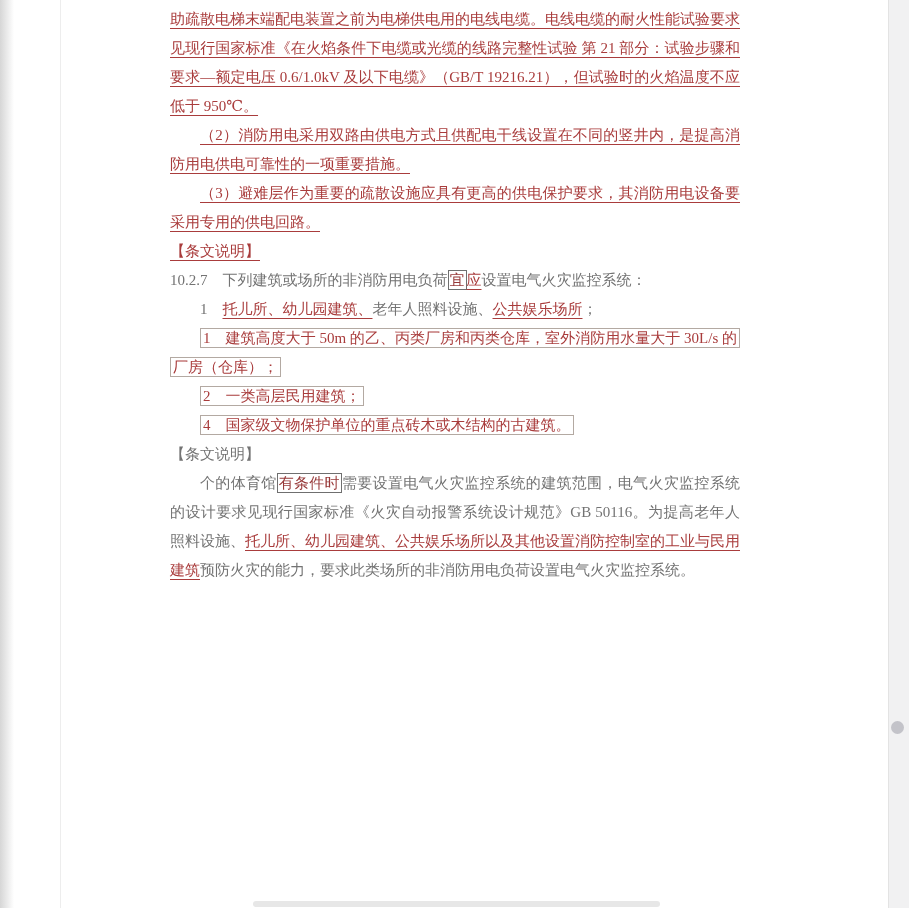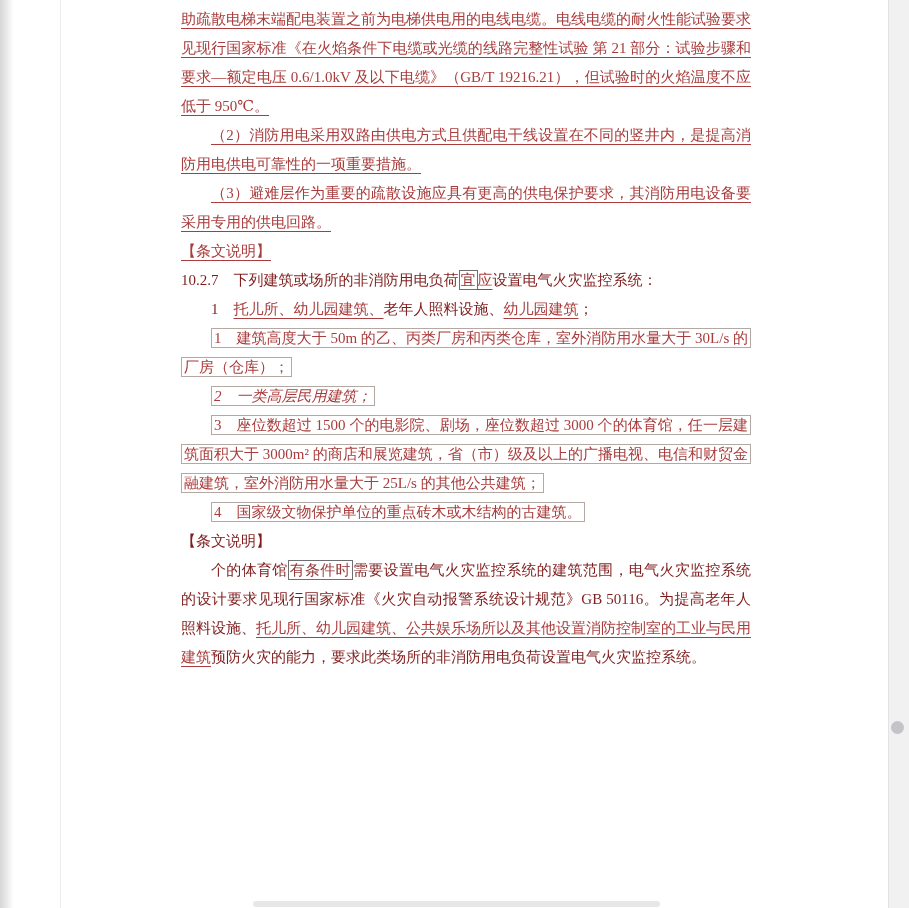--- a/index.html
+++ b/index.html
@@ -26,32 +26,32 @@
   }
   .scroll-dot {
     position:absolute; left:891px; top:721px; width:13px; height:13px;
     border-radius:50%; background:#c3c3c9;
   }
   .bottom-bar {
     position:absolute; left:253px; top:901px; width:407px; height:6px;
     border-radius:3px; background:#e7e7e7;
   }
   .content {
-    position:absolute; left:181px; top:5px; width:570px;
+    position:absolute; left:170px; top:5px; width:570px;
     font-size:15px; line-height:29px; color:#3b3b3b;
     text-align:justify;
   }
   .para { margin:0; padding:0; }
   .seg-ru {
     color:#a93c3c;
     text-decoration:underline;
     text-decoration-thickness:1px;
     text-underline-offset:4px;
   }
-  .seg-k { color:#7f1d1d; }
+  .seg-k { color:#737373; }
   .seg-box {
     color:#a93c3c;
     border:1px solid #b3a9a2;
     padding:1px 2px;
     -webkit-box-decoration-break:clone;
     box-decoration-break:clone;
   }
   .seg-boxd {
     color:#973838;
     border:1px solid #6f6f6f;
@@ -65,24 +65,23 @@
 
 <div class="screen">
   <div class="left-shade"></div>
   <div class="hairline-left"></div>
   <div class="content">
       <p class="para"><span class="seg-ru">助疏散电梯末端配电装置之前为电梯供电用的电线电缆。电线电缆的耐火性能试验要求见现行国家标准《在火焰条件下电缆或光缆的线路完整性试验 第 21 部分：试验步骤和要求—额定电压 0.6/1.0kV 及以下电缆》（GB/T 19216.21），但试验时的火焰温度不应低于 950℃。</span></p>
       <p class="para" style="text-indent: 2em;"><span class="seg-ru">（2）消防用电采用双路由供电方式且供配电干线设置在不同的竖井内，是提高消防用电供电可靠性的一项重要措施。</span></p>
       <p class="para" style="text-indent: 2em;"><span class="seg-ru">（3）避难层作为重要的疏散设施应具有更高的供电保护要求，其消防用电设备要采用专用的供电回路。</span></p>
       <p class="para"><span class="seg-ru">【条文说明】</span></p>
       <p class="para"><span class="seg-k">10.2.7　下列建筑或场所的非消防用电负荷</span><span class="seg-boxd">宜</span><span class="seg-ru">应</span><span class="seg-k">设置电气火灾监控系统：</span></p>
-      <p class="para" style="text-indent: 2em;"><span class="seg-k">1　</span><span class="seg-ru">托儿所、幼儿园建筑、</span><span class="seg-k">老年人照料设施、</span><span class="seg-ru">幼儿园建筑</span><span class="seg-k">；</span></p>
+      <p class="para" style="text-indent: 2em;"><span class="seg-k">1　</span><span class="seg-ru">托儿所、幼儿园建筑、</span><span class="seg-k">老年人照料设施、</span><span class="seg-ru">公共娱乐场所</span><span class="seg-k">；</span></p>
       <p class="para" style="text-indent: 2em;"><span class="seg-box">1　建筑高度大于 50m 的乙、丙类厂房和丙类仓库，室外消防用水量大于 30L/s 的厂房（仓库）；</span></p>
-      <p class="para" style="text-indent: 2em; font-style: italic;"><span class="seg-box">2　一类高层民用建筑；</span></p>
-      <p class="para" style="text-indent: 2em;"><span class="seg-box">3　座位数超过 1500 个的电影院、剧场，座位数超过 3000 个的体育馆，任一层建筑面积大于 3000m² 的商店和展览建筑，省（市）级及以上的广播电视、电信和财贸金融建筑，室外消防用水量大于 25L/s 的其他公共建筑；</span></p>
+      <p class="para" style="text-indent: 2em;"><span class="seg-box">2　一类高层民用建筑；</span></p>
       <p class="para" style="text-indent: 2em;"><span class="seg-box">4　国家级文物保护单位的重点砖木或木结构的古建筑。</span></p>
       <p class="para"><span class="seg-k">【条文说明】</span></p>
       <p class="para" style="text-indent: 2em;"><span class="seg-k">个的体育馆</span><span class="seg-boxd">有条件时</span><span class="seg-k">需要设置电气火灾监控系统的建筑范围，电气火灾监控系统的设计要求见现行国家标准《火灾自动报警系统设计规范》GB 50116。为提高老年人照料设施、</span><span class="seg-ru">托儿所、幼儿园建筑、公共娱乐场所以及其他设置消防控制室的工业与民用建筑</span><span class="seg-k">预防火灾的能力，要求此类场所的非消防用电负荷设置电气火灾监控系统。</span></p>
     </div>
   <div class="hairline-right"></div>
   <div class="right-margin"></div>
   <div class="scroll-dot"></div>
   <div class="bottom-bar"></div>
 </div>
 

